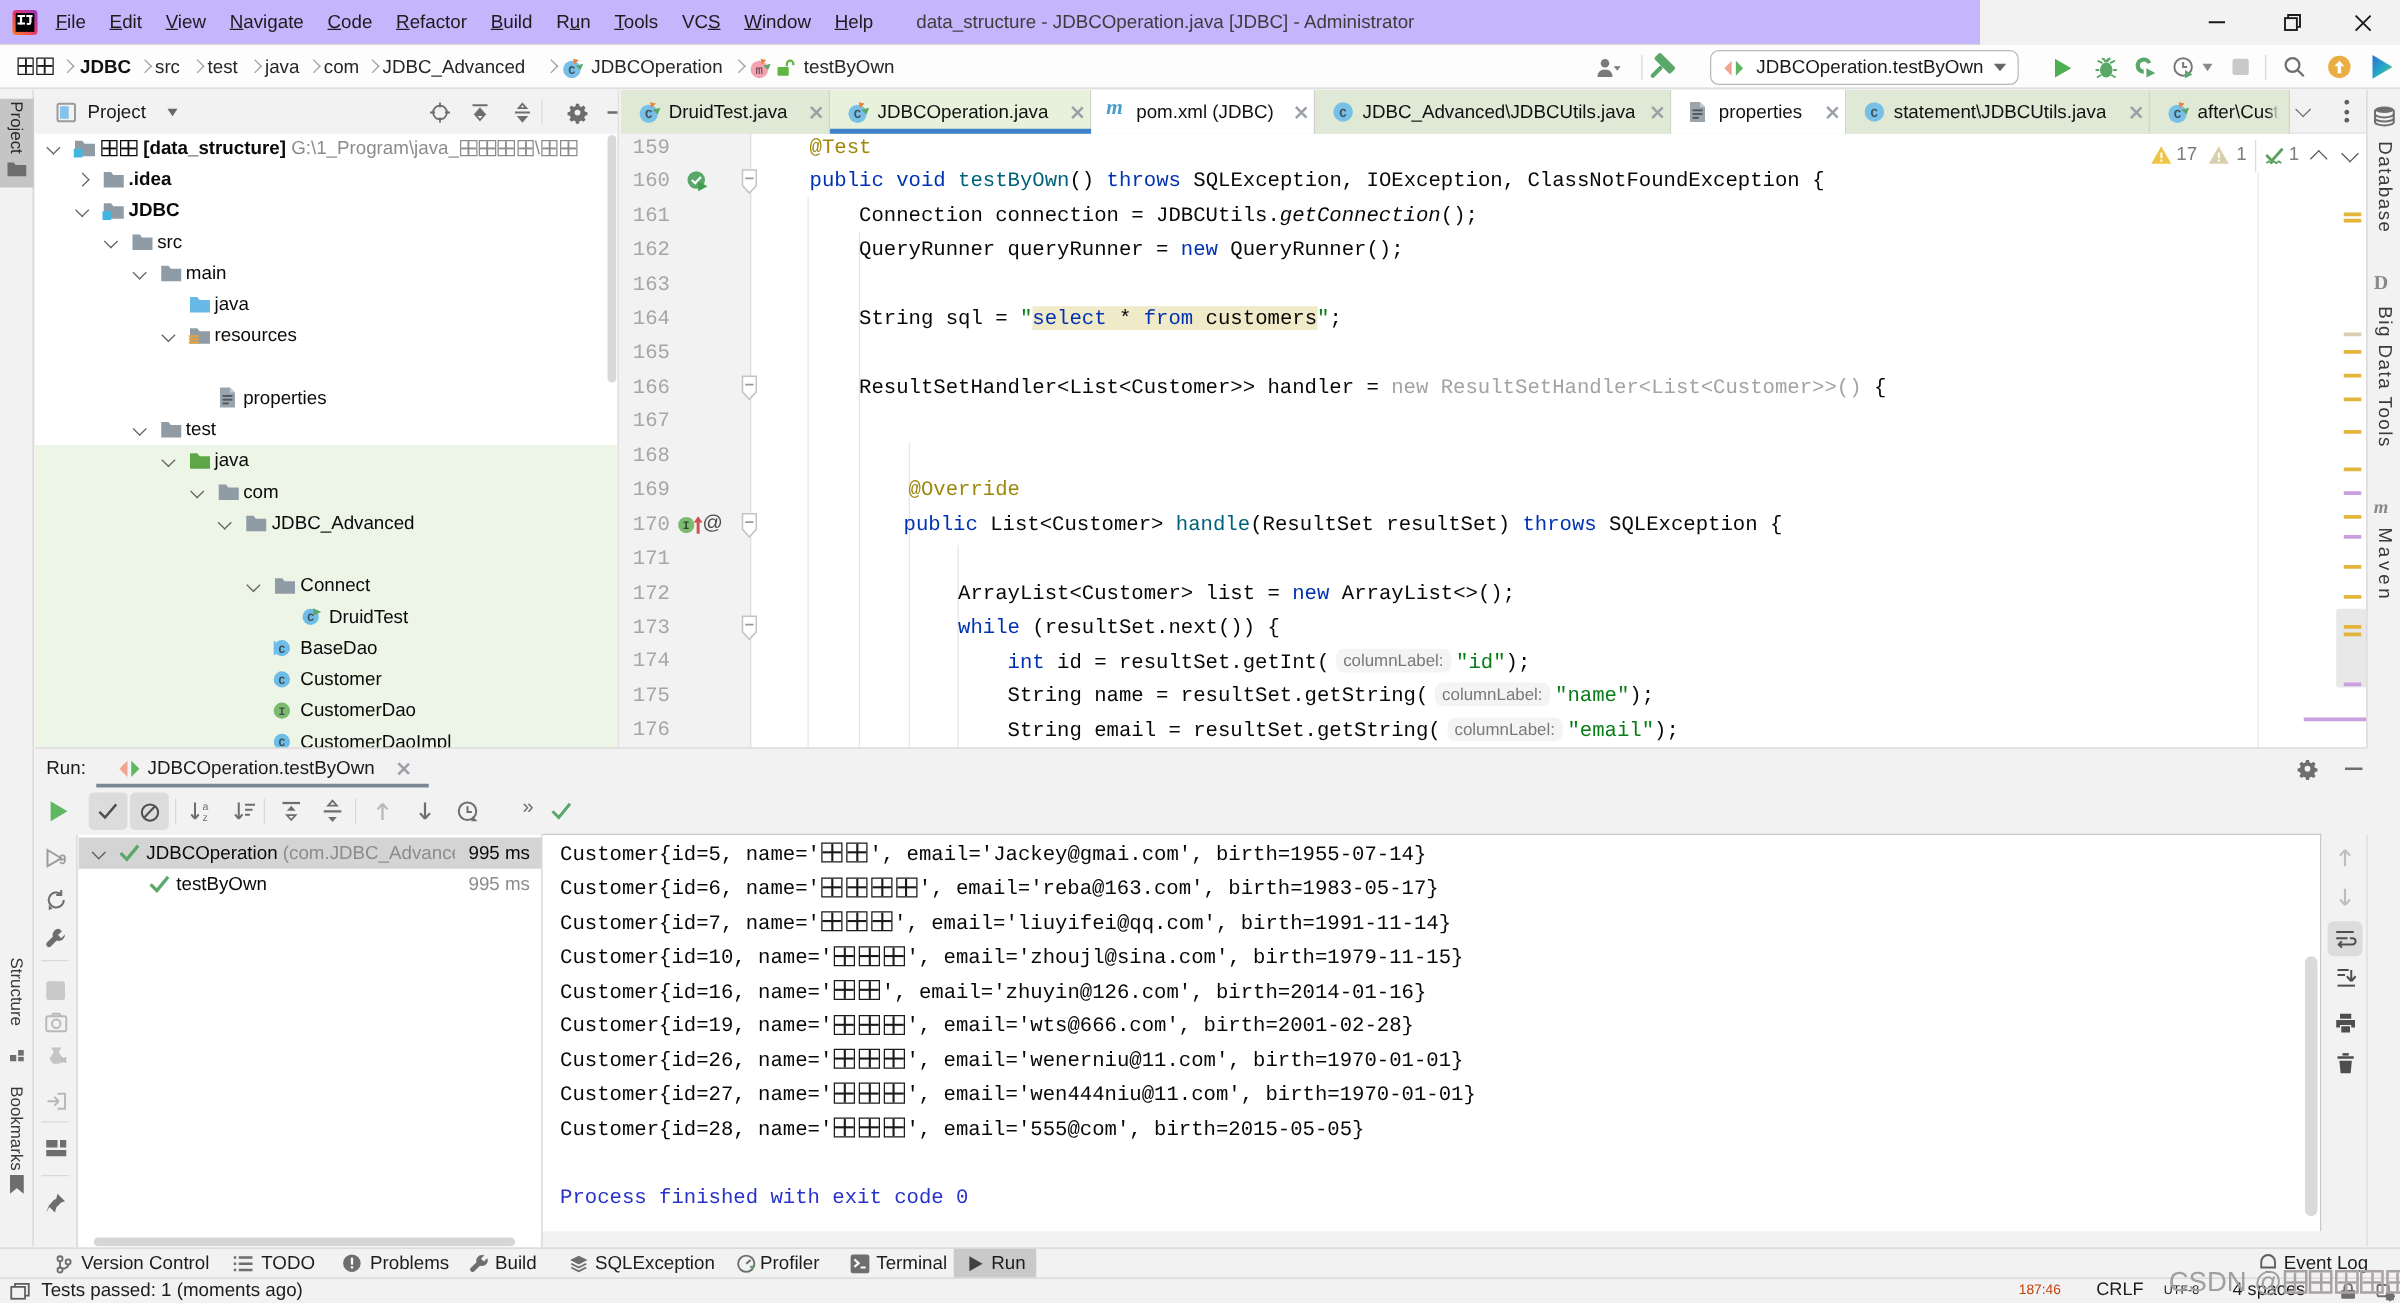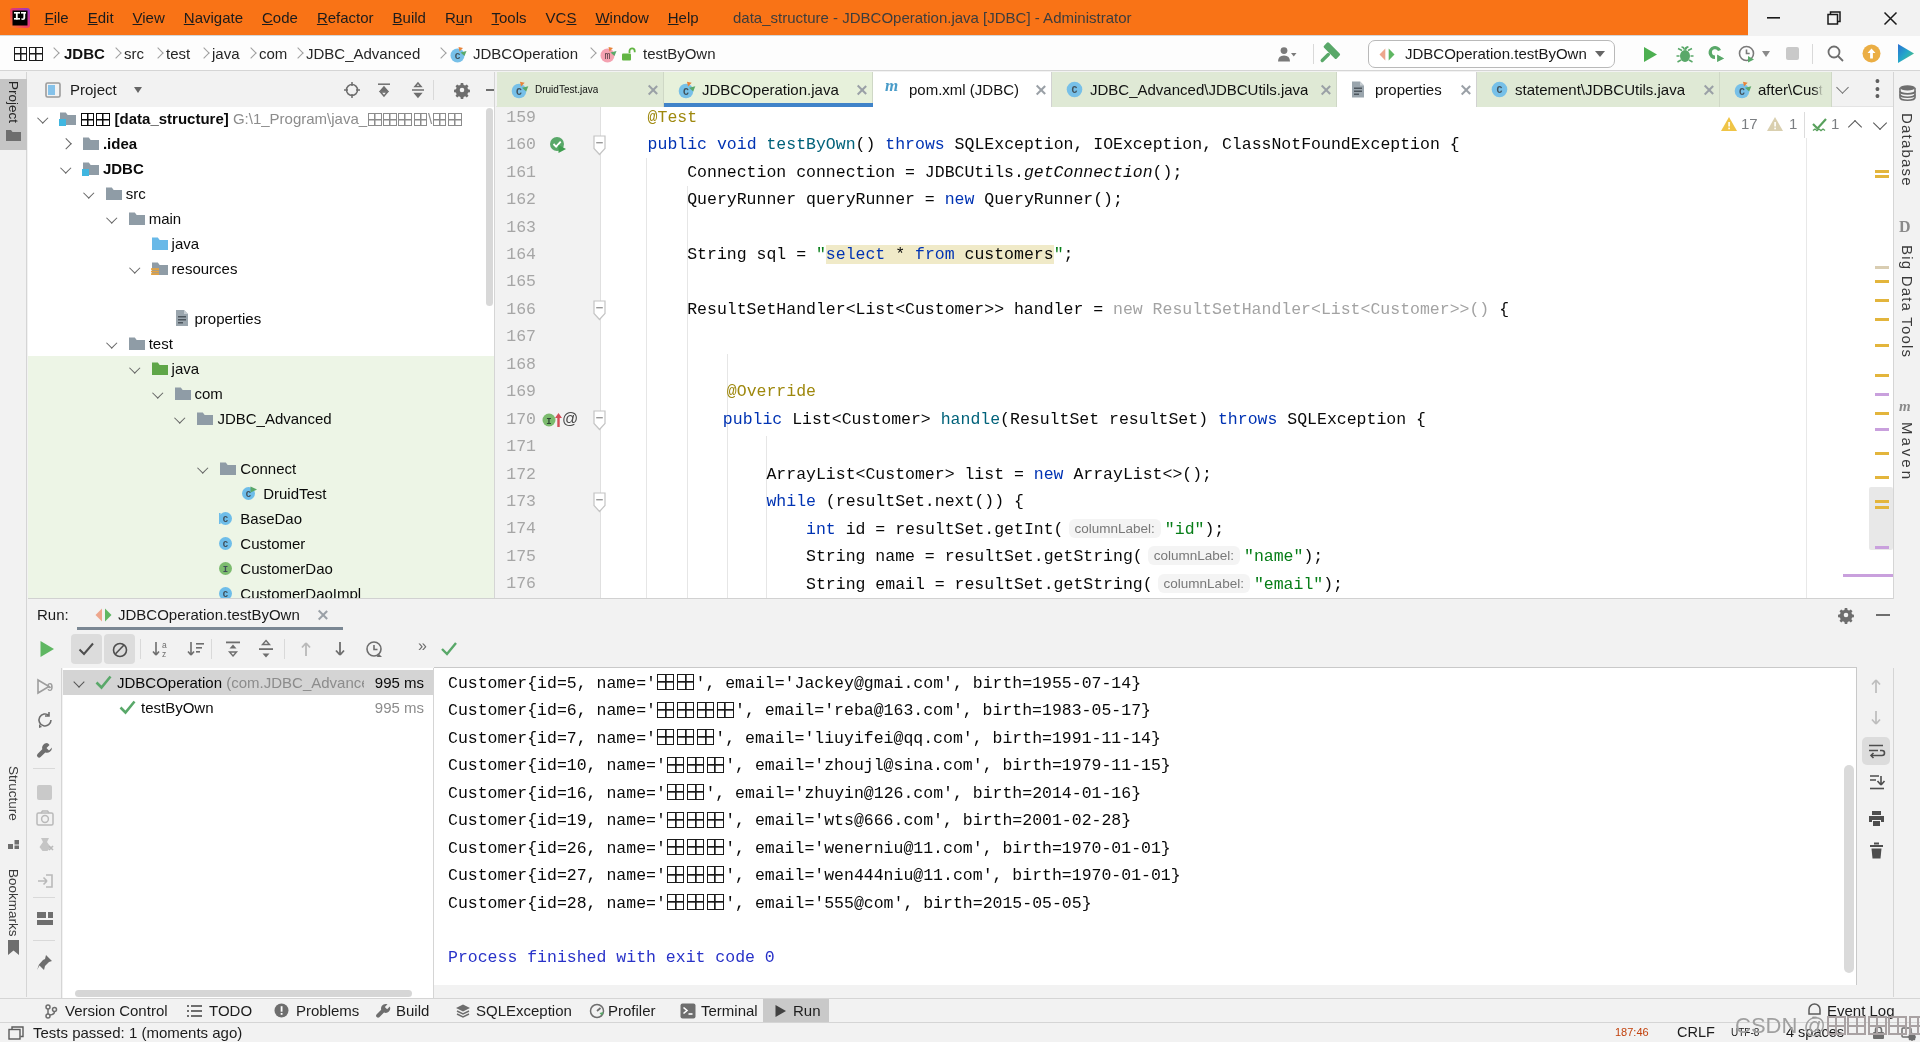--- a/index.html
+++ b/index.html
@@ -25,21 +25,21 @@
 .k{color:#0033b3}.s{color:#067d17}.an{color:#9e880d}.gr{color:#a3a3a3}.mn{color:#00627a}
 .hint{display:inline-block;font-family:"Liberation Sans",sans-serif;font-size:13.5px;color:#787878;background:#f4f4f4;border-radius:6px;padding:1px 6px;letter-spacing:0;vertical-align:1px;line-height:17px}
 .num{position:absolute;width:40px;text-align:right;font-family:"Liberation Mono",monospace;font-size:16.5px;letter-spacing:0;color:#a6a6a6;line-height:27.44px;height:27.44px}
 .vlab{position:absolute;font-size:13.5px;color:#3a3a3a;writing-mode:vertical-rl;white-space:nowrap}
 .vlab2{position:absolute;font-size:15px;letter-spacing:1.2px;color:#3a3a3a;writing-mode:vertical-rl;white-space:nowrap}
 .consline{position:absolute;left:448px;white-space:pre;font-family:"Liberation Mono",monospace;font-size:16.5px;letter-spacing:0;line-height:27.45px;height:27.45px;color:#080808}
 .btab{position:absolute;top:0;height:24px;line-height:24px;font-size:15px;color:#1d1d1d;white-space:nowrap}
 </style></head>
 <body>
 
-<div class="a" style="left:0;top:0;width:1748px;height:36px;background:#f97316;border-bottom:1px solid #d5d5d5">
+<div class="a" style="left:0;top:0;width:1584px;height:36px;background:#c4b5fd;border-bottom:1px solid #d5d5d5">
  <svg class="a" style="left:10px;top:8px" width="20" height="20" viewBox="0 0 20 20">
   <defs>
         <linearGradient id="ijg" x1="0" y1="1" x2="1" y2="0">
           <stop offset="0" stop-color="#fc801d"></stop>
           <stop offset=".5" stop-color="#e9386b"></stop>
           <stop offset="1" stop-color="#9039d0"></stop>
         </linearGradient>
       </defs>
   <rect x="0" y="0" width="20" height="20" rx="3" fill="url(#ijg)"></rect>
   <rect x="2.5" y="2.5" width="15" height="15" fill="#000"></rect>
@@ -365,21 +365,21 @@
 
 <div class="a" id="ed" style="left:496px;top:72px;width:1397px;height:526px;background:#fff">
  <div class="a" id="tabbar" style="left:0;top:0;width:1397px;height:35px;background:#f2f2f2;border-bottom:1px solid #e4e4e4">
       <div class="tab" style="left:1px;width:167px;background:#dfe9d5;border-right:1px solid #cfd8c6;">
         <svg class="a" style="left:14px;top:9px" width="18" height="18" viewBox="0 0 18 18">
           <circle cx="8" cy="10" r="7.3" fill="#77c0e8"></circle>
           <text x="8" y="13.6" font-size="10" font-family="Liberation Mono" font-weight="bold" fill="#41525c" text-anchor="middle">C</text>
           <path d="M10 5.6 l-1 -4.8 l4.7 1 z" fill="#e8833a"></path>
           <path d="M11 6.8 l6.3 -1.6 l-2.1 5.3 z" fill="#59a869"></path>
         </svg>
-        <div class="a" style="left:38px;top:0;height:35px;line-height:35px;font-size:10px;color:#111;white-space:nowrap;overflow:hidden;max-width:117px">DruidTest.java</div>
+        <div class="a" style="left:38px;top:0;height:35px;line-height:35px;font-size:15px;color:#111;white-space:nowrap;overflow:hidden;max-width:117px">DruidTest.java</div>
         <div class="tabx" style="left:151px"></div>
       </div>
       <div class="tab" style="left:168px;width:209px;background:#e7f1db;border-right:1px solid #cfd8c6;">
         <svg class="a" style="left:14px;top:9px" width="18" height="18" viewBox="0 0 18 18">
           <circle cx="8" cy="10" r="7.3" fill="#77c0e8"></circle>
           <text x="8" y="13.6" font-size="10" font-family="Liberation Mono" font-weight="bold" fill="#41525c" text-anchor="middle">C</text>
           <path d="M10 5.6 l-1 -4.8 l4.7 1 z" fill="#e8833a"></path>
           <path d="M11 6.8 l6.3 -1.6 l-2.1 5.3 z" fill="#59a869"></path>
         </svg>
         <div class="a" style="left:38px;top:0;height:35px;line-height:35px;font-size:15px;color:#111;white-space:nowrap;overflow:hidden;max-width:159px">JDBCOperation.java</div>

